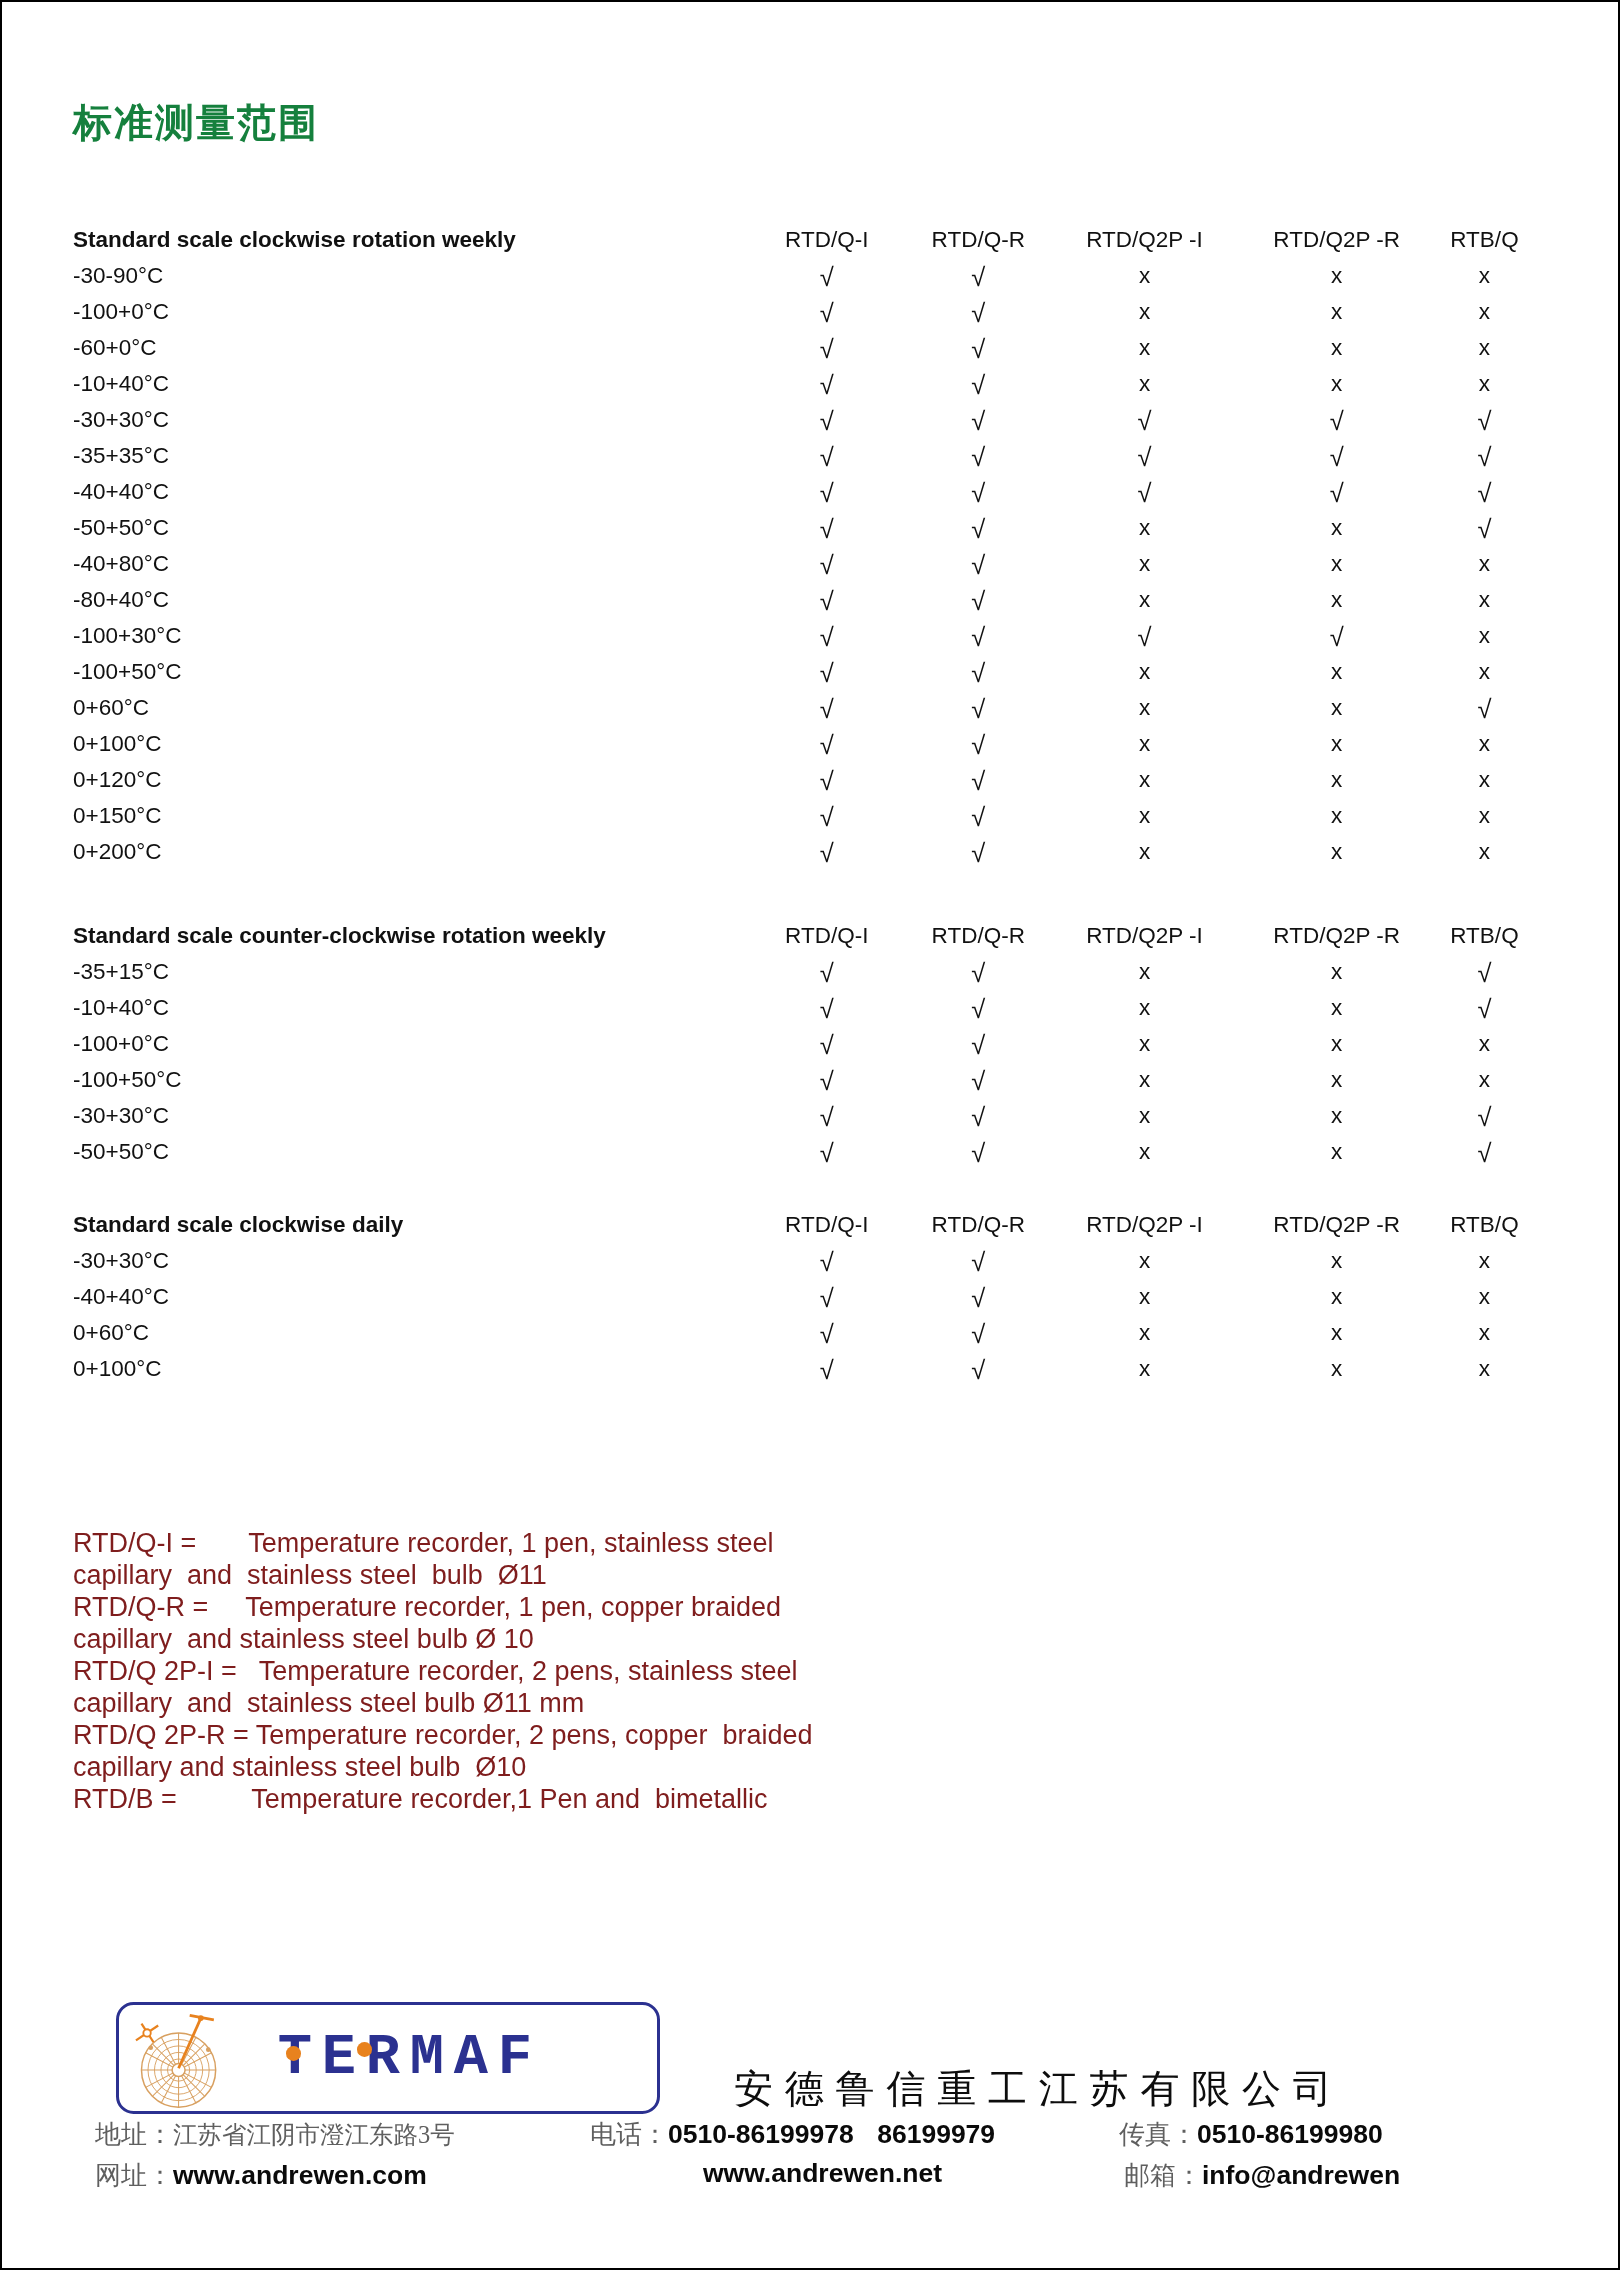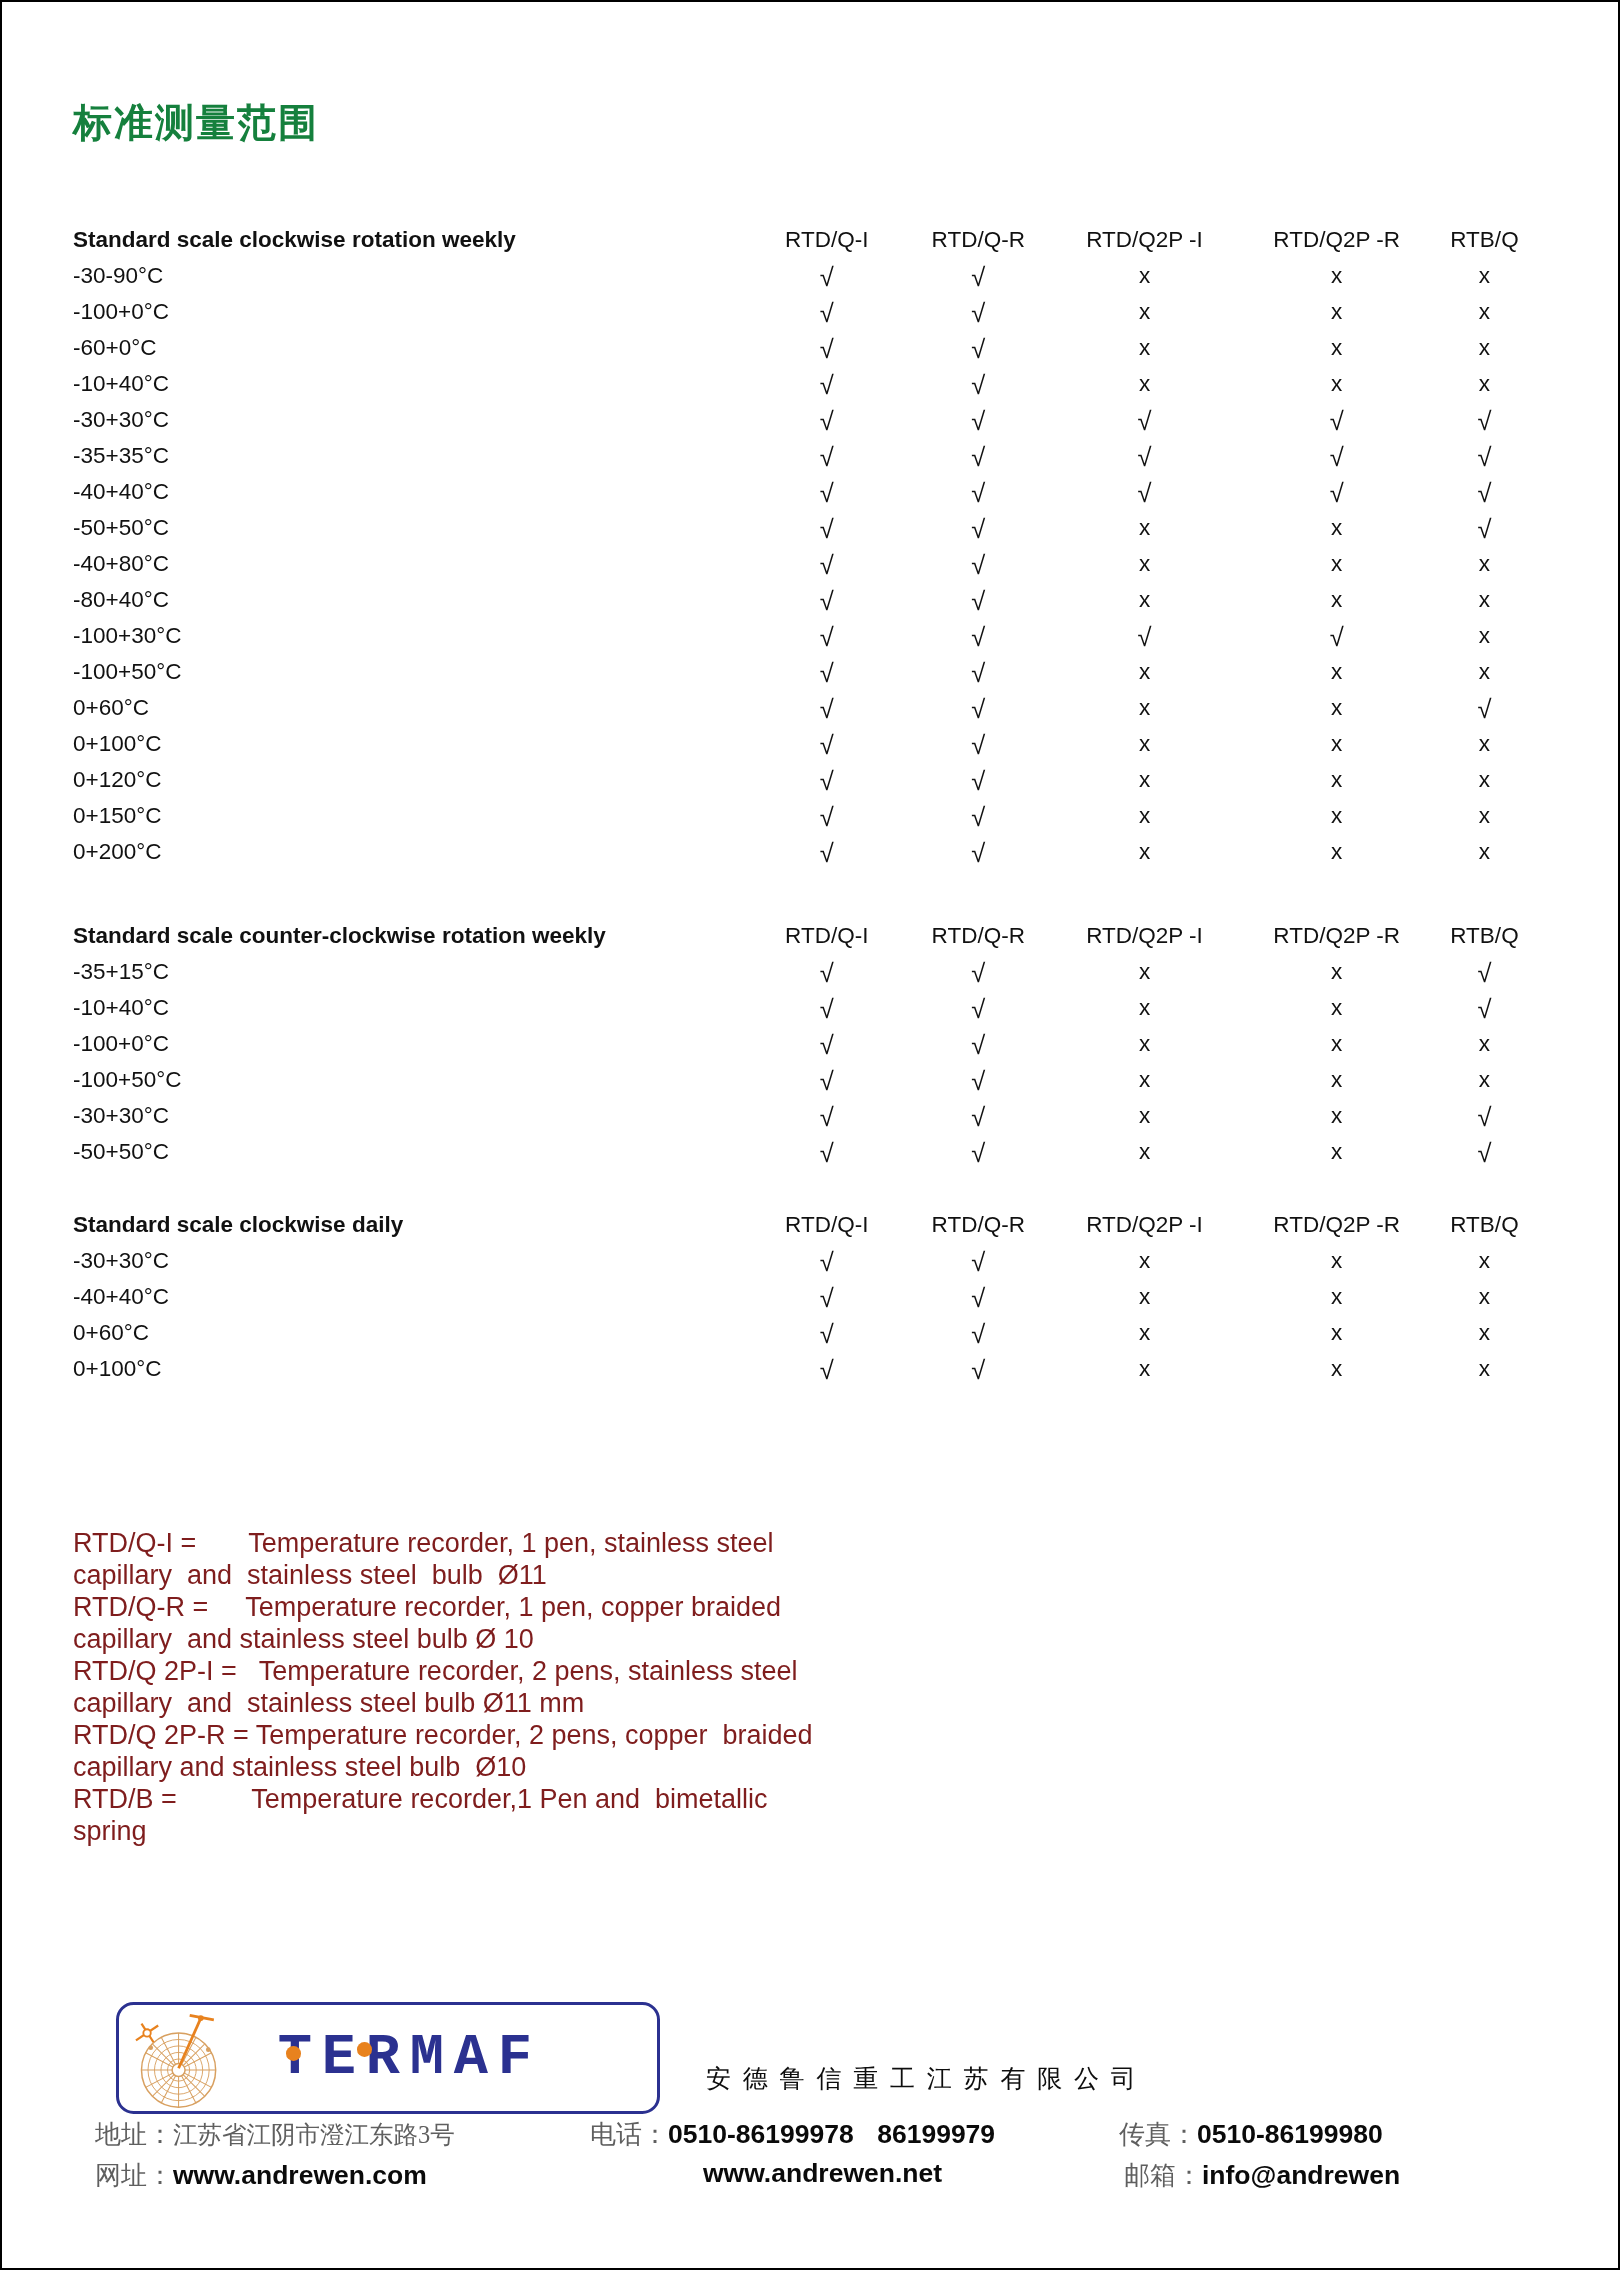--- a/index.html
+++ b/index.html
@@ -56,22 +56,22 @@
     letter-spacing:9.8px;line-height:1;
     font-family:Liberation Mono, monospace;
   }
   .dot{
     position:absolute;width:14.7px;height:14.7px;border-radius:50%;
     background:var(--orange);
   }
   .dot-m{left:167px;top:41px;}
   .dot-a{left:238px;top:37px;}
   .company{
-    position:absolute;left:704px;top:2060px;
-    font-size:25px;letter-spacing:11.8px;font-weight:500;color:#0d0d0d;
+    position:absolute;left:732px;top:2060px;
+    font-size:39px;letter-spacing:11.8px;font-weight:500;color:#0d0d0d;
     font-family:"Liberation Sans", sans-serif;white-space:nowrap;
   }
   .contact-line{position:absolute;left:0;width:1620px;height:35px;}
   .cl1{top:2115px;}
   .cl2{top:2156px;}
   .cgroup{position:absolute;white-space:nowrap;}
   .clabel{
     font-family:"Liberation Serif", serif;
     font-size:26px;color:var(--graylabel);
   }
@@ -346,21 +346,20 @@
   <div class="footnotes">
       <div class="fn-line">RTD/Q-I =       Temperature recorder, 1 pen, stainless steel</div>
       <div class="fn-line">capillary  and  stainless steel  bulb  Ø11</div>
       <div class="fn-line">RTD/Q-R =     Temperature recorder, 1 pen, copper braided</div>
       <div class="fn-line">capillary  and stainless steel bulb Ø 10</div>
       <div class="fn-line">RTD/Q 2P-I =   Temperature recorder, 2 pens, stainless steel</div>
       <div class="fn-line">capillary  and  stainless steel bulb Ø11 mm</div>
       <div class="fn-line">RTD/Q 2P-R = Temperature recorder, 2 pens, copper  braided</div>
       <div class="fn-line">capillary and stainless steel bulb  Ø10</div>
       <div class="fn-line">RTD/B =          Temperature recorder,1 Pen and  bimetallic</div>
-      <div class="fn-line">spring</div>
     </div>
 
   <div class="logo-box">
     <svg class="logo-icon" width="118" height="102" viewBox="0 0 120 110">
       <g stroke="#d8a060" stroke-width="1.6" fill="none">
         <circle cx="52" cy="68" r="40"></circle>
         <circle cx="52" cy="68" r="33" stroke-width="1"></circle>
         <circle cx="52" cy="68" r="26" stroke-width="1"></circle>
         <circle cx="52" cy="68" r="19" stroke-width="1"></circle>
         <circle cx="52" cy="68" r="12" stroke-width="1"></circle>

